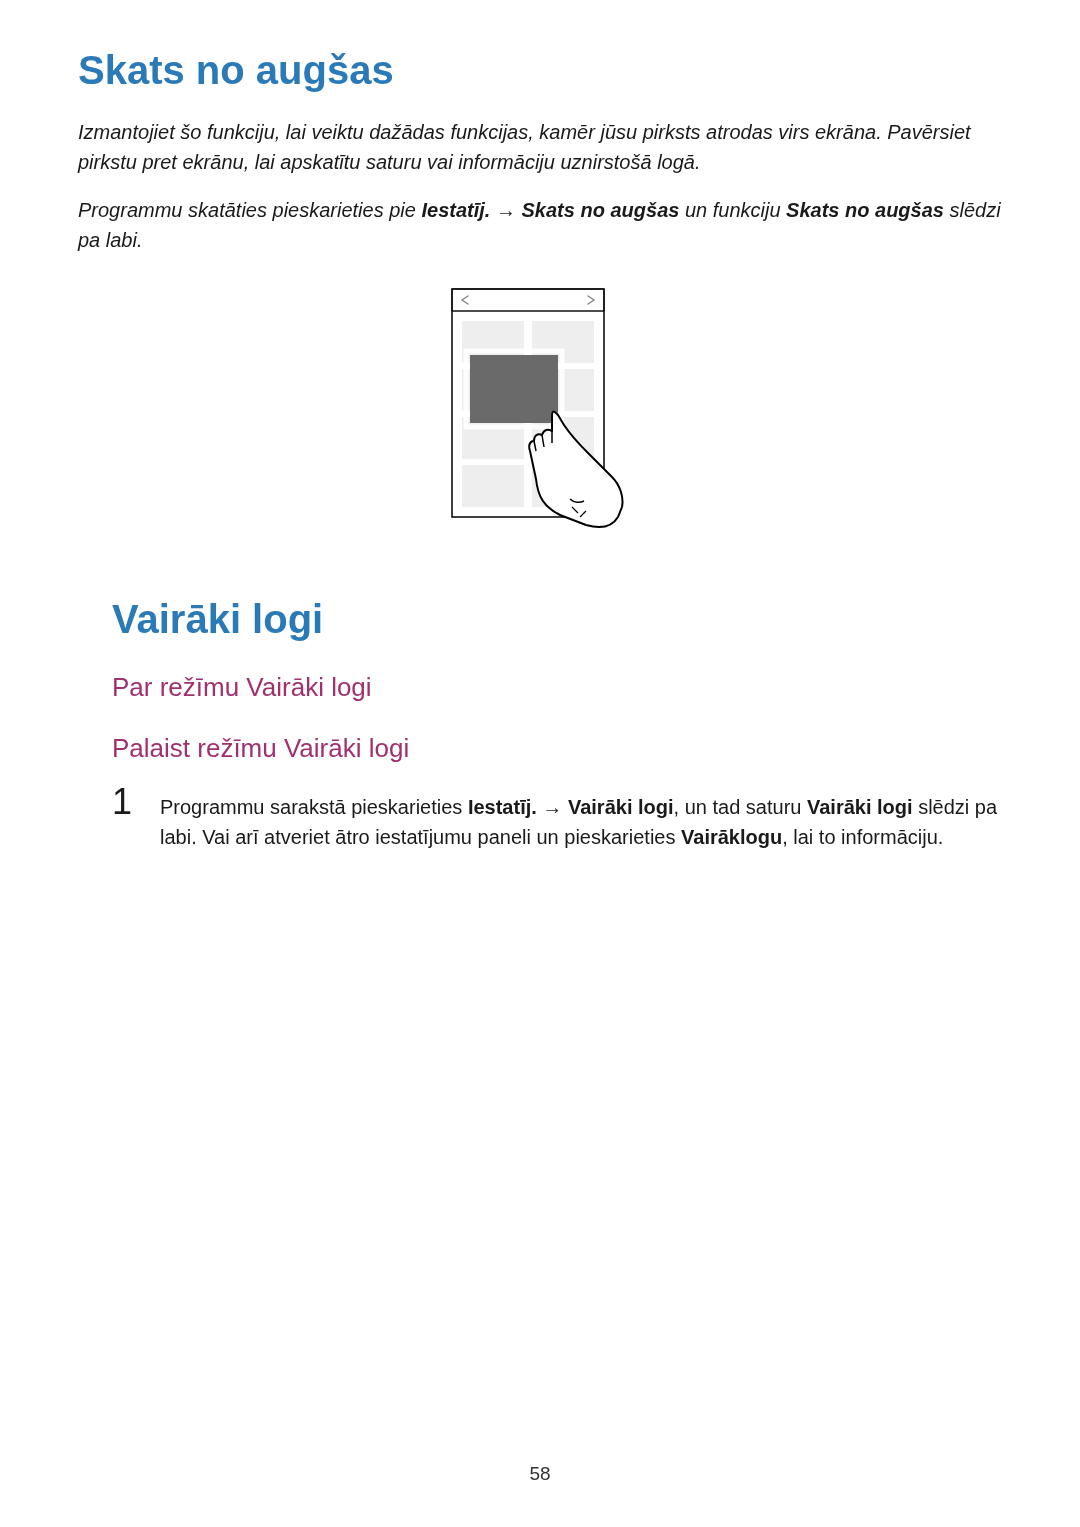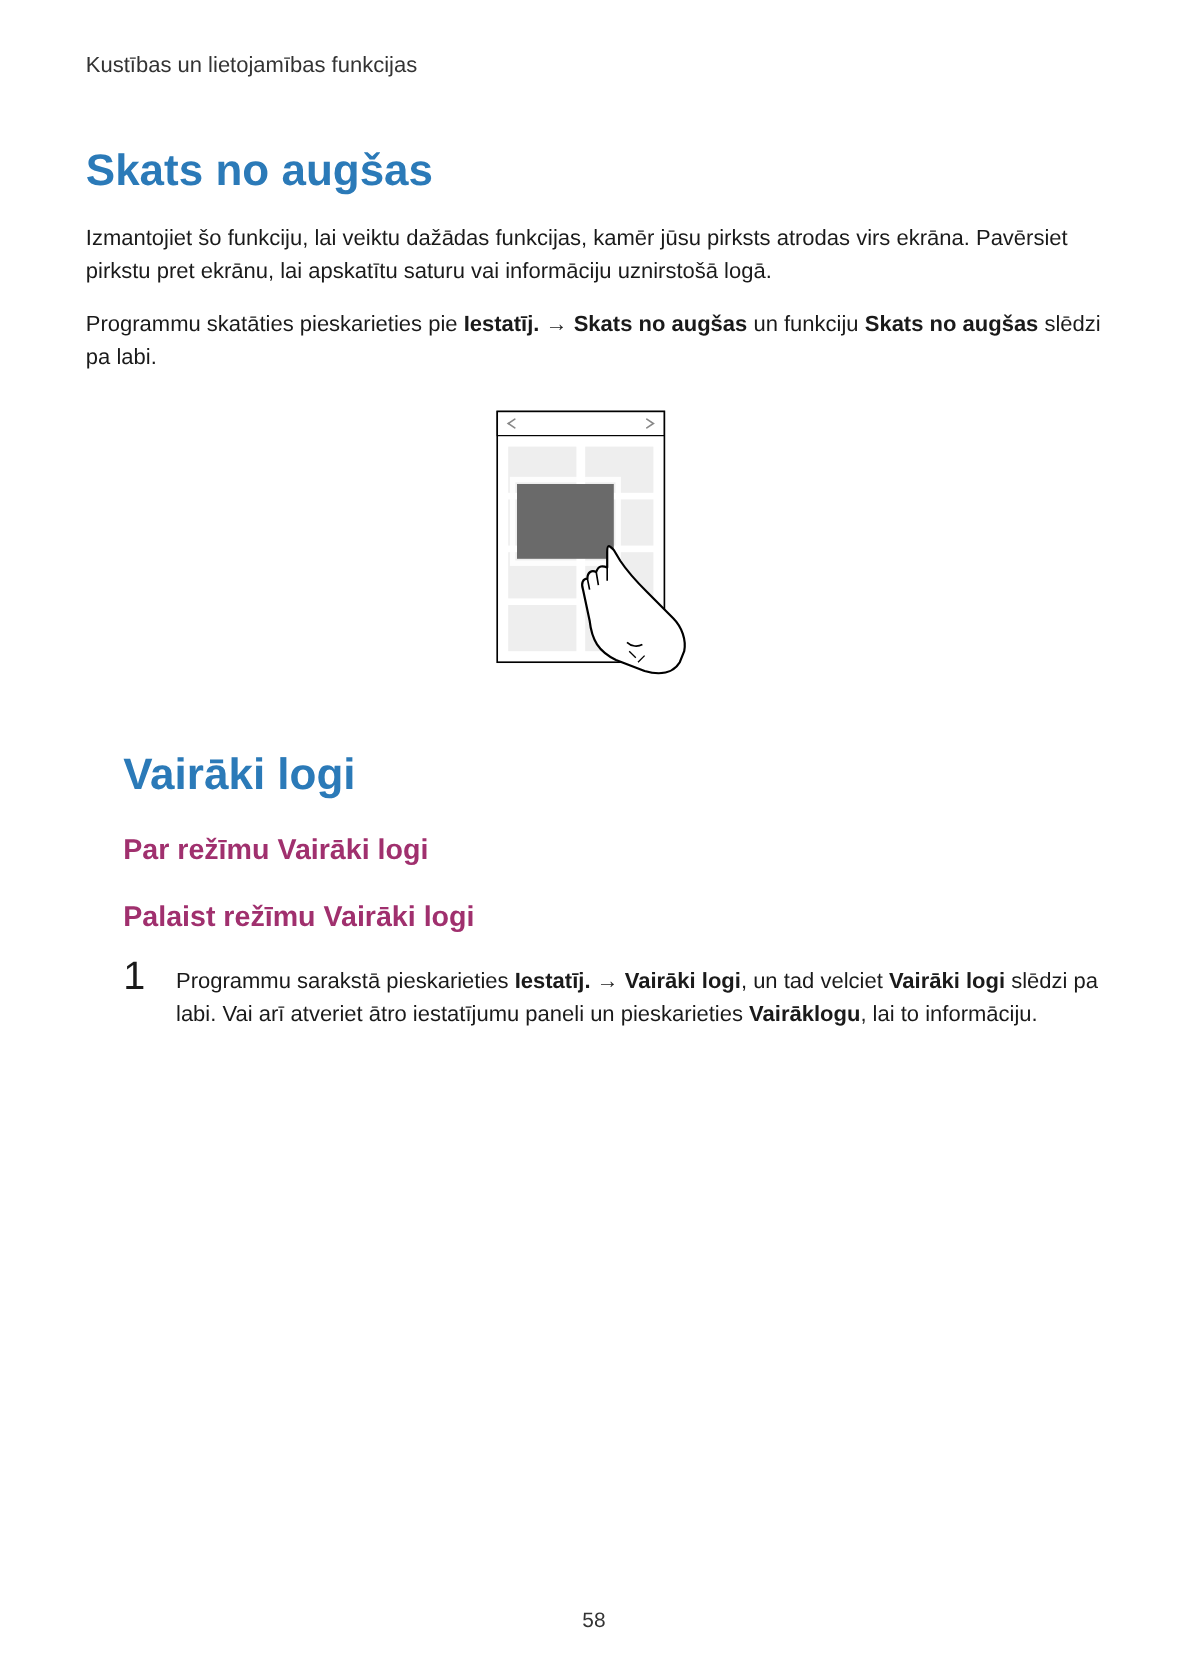--- a/index.html
+++ b/index.html
@@ -29,36 +29,37 @@
       font-weight: bold;
       color: #2b7ab8;
       margin-bottom: 24px;
     }
     .body-text {
       font-size: 20px;
       line-height: 1.5;
       color: #1a1a1a;
       margin-bottom: 18px;
       font-weight: 400;
+      font-style: italic;
     }
     .bold {
       font-weight: bold;
     }
     .illustration-container {
       display: flex;
       justify-content: center;
       margin: 32px 0 50px 0;
     }
     .section-2 {
       margin-top: 50px;
       margin-left: 34px;
     }
     .heading-2 {
       font-size: 26px;
-      font-weight: bold;
+      font-weight: normal;
       color: #a0306e;
       margin-bottom: 18px;
       margin-top: 30px;
     }
     .step-row {
       display: flex;
       align-items: flex-start;
       margin-top: 20px;
       padding-left: 0;
     }
@@ -83,21 +84,20 @@
       right: 0;
       text-align: center;
       font-size: 19px;
       color: #333;
     }
   </style>
 </head>
 <body>
 
 <div class="page">
-  <div class="breadcrumb">Kustības un lietojamības funkcijas</div>
 
   <h1 class="heading-1">Skats no augšas</h1>
 
   <p class="body-text">Izmantojiet šo funkciju, lai veiktu dažādas funkcijas, kamēr jūsu pirksts atrodas virs ekrāna. Pavērsiet pirkstu pret ekrānu, lai apskatītu saturu vai informāciju uznirstošā logā.</p>
 
   <p class="body-text">
     <span>Programmu skatāties pieskarieties pie </span><span class="bold">Iestatīj.</span><span> → </span><span class="bold">Skats no augšas</span><span> un funkciju </span><span class="bold">Skats no augšas</span><span> slēdzi pa labi.</span>
   </p>
 
   <div class="illustration-container">
@@ -149,19 +149,19 @@
   <div class="section-2">
     <h1 class="heading-1">Vairāki logi</h1>
 
     <h2 class="heading-2">Par režīmu Vairāki logi</h2>
 
     <h2 class="heading-2">Palaist režīmu Vairāki logi</h2>
 
     <div class="step-row">
       <div class="step-number">1</div>
       <div class="step-text">
-        <span>Programmu sarakstā pieskarieties </span><span class="bold">Iestatīj.</span><span> → </span><span class="bold">Vairāki logi</span><span>, un tad velciet </span><span class="bold">Vairāki logi</span><span> slēdzi pa labi. Vai arī atveriet ātro iestatījumu paneli un pieskarieties </span><span class="bold">Vairāklogu</span><span>, lai to informāciju.</span>
+        <span>Programmu sarakstā pieskarieties </span><span class="bold">Iestatīj.</span><span> → </span><span class="bold">Vairāki logi</span><span>, un tad saturu </span><span class="bold">Vairāki logi</span><span> slēdzi pa labi. Vai arī atveriet ātro iestatījumu paneli un pieskarieties </span><span class="bold">Vairāklogu</span><span>, lai to informāciju.</span>
       </div>
     </div>
   </div>
 </div>
 
 <div class="page-number">58</div>
 
 </body></html>

